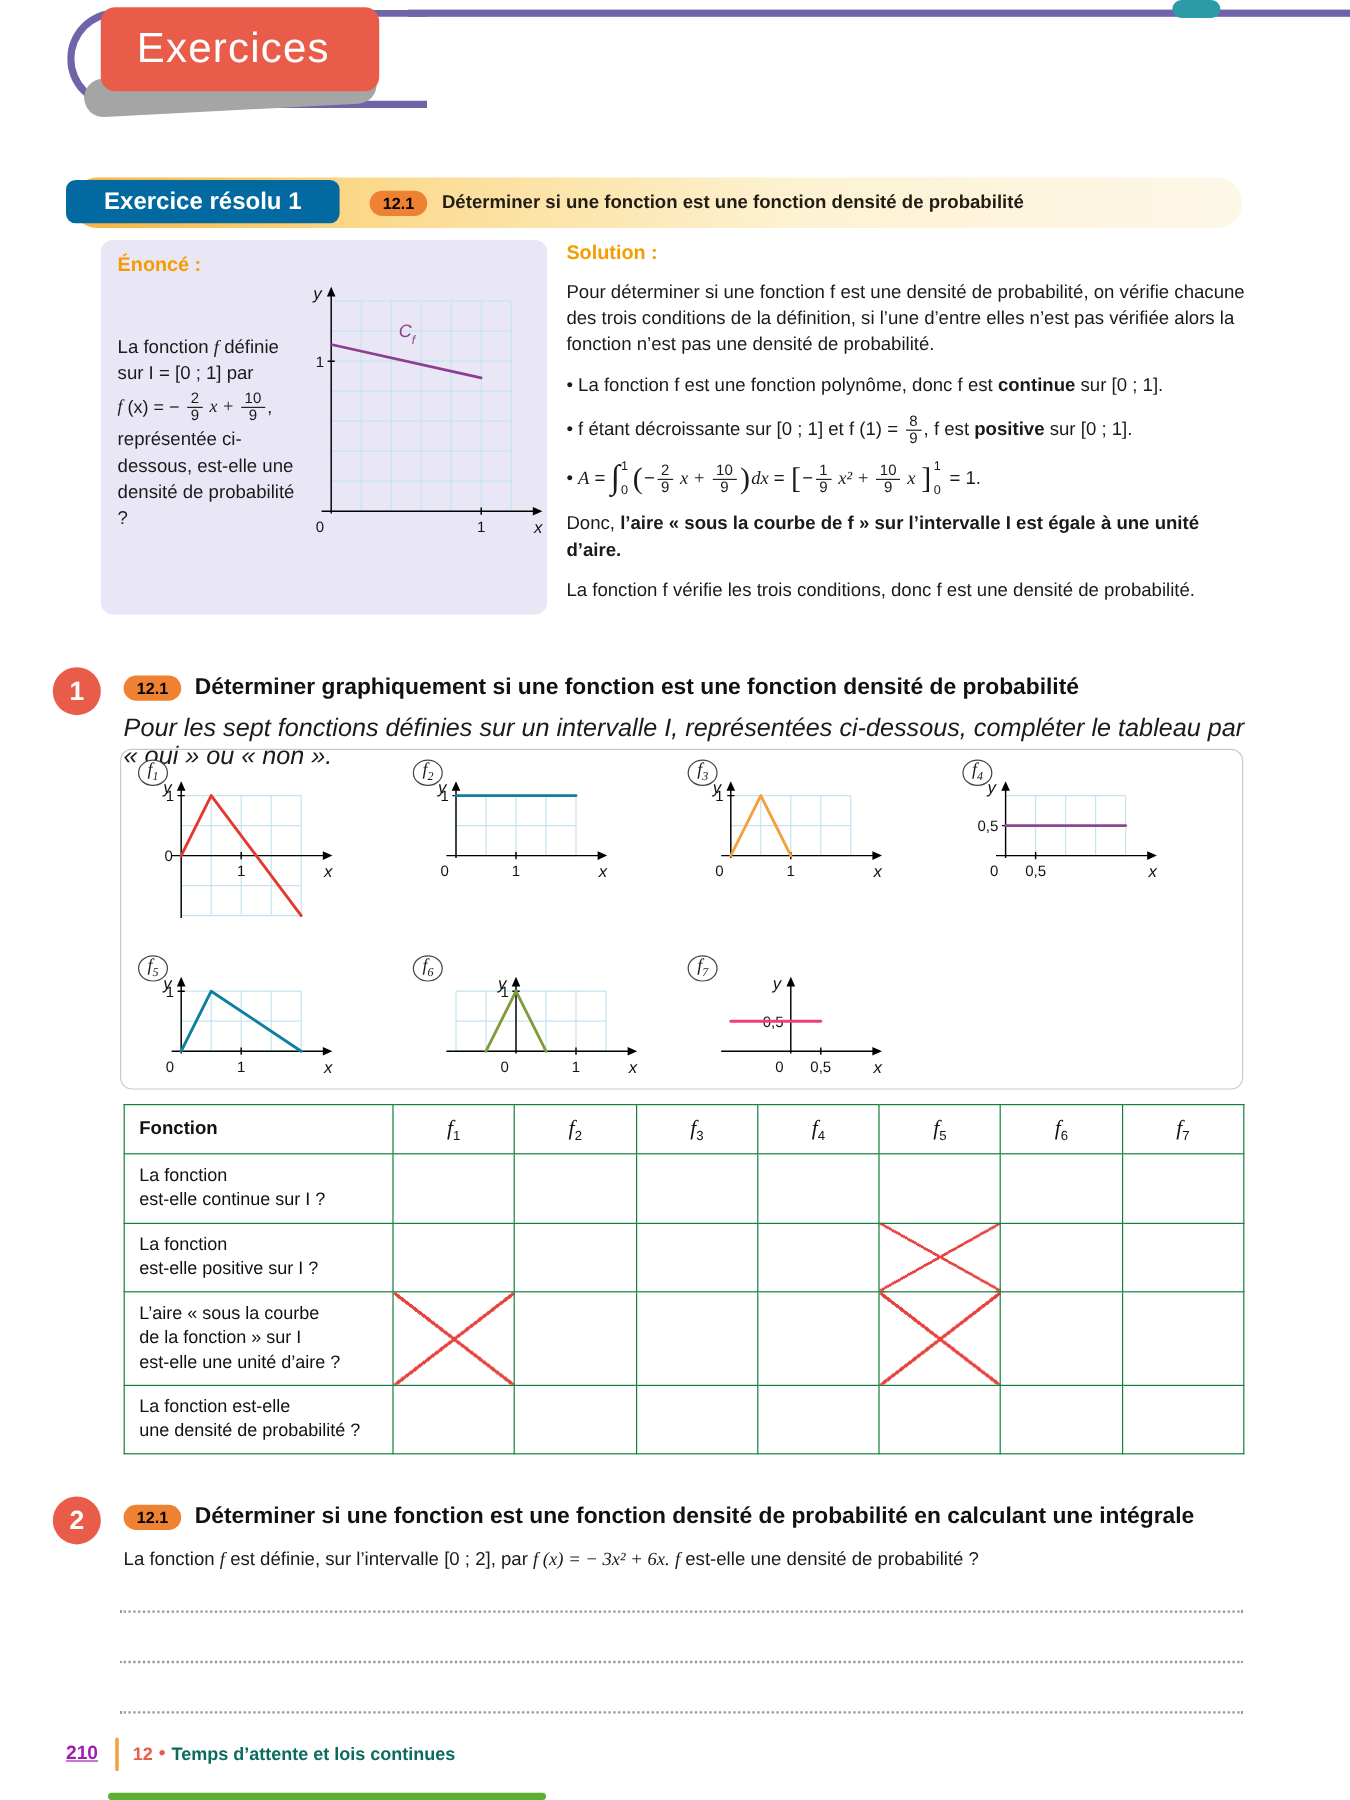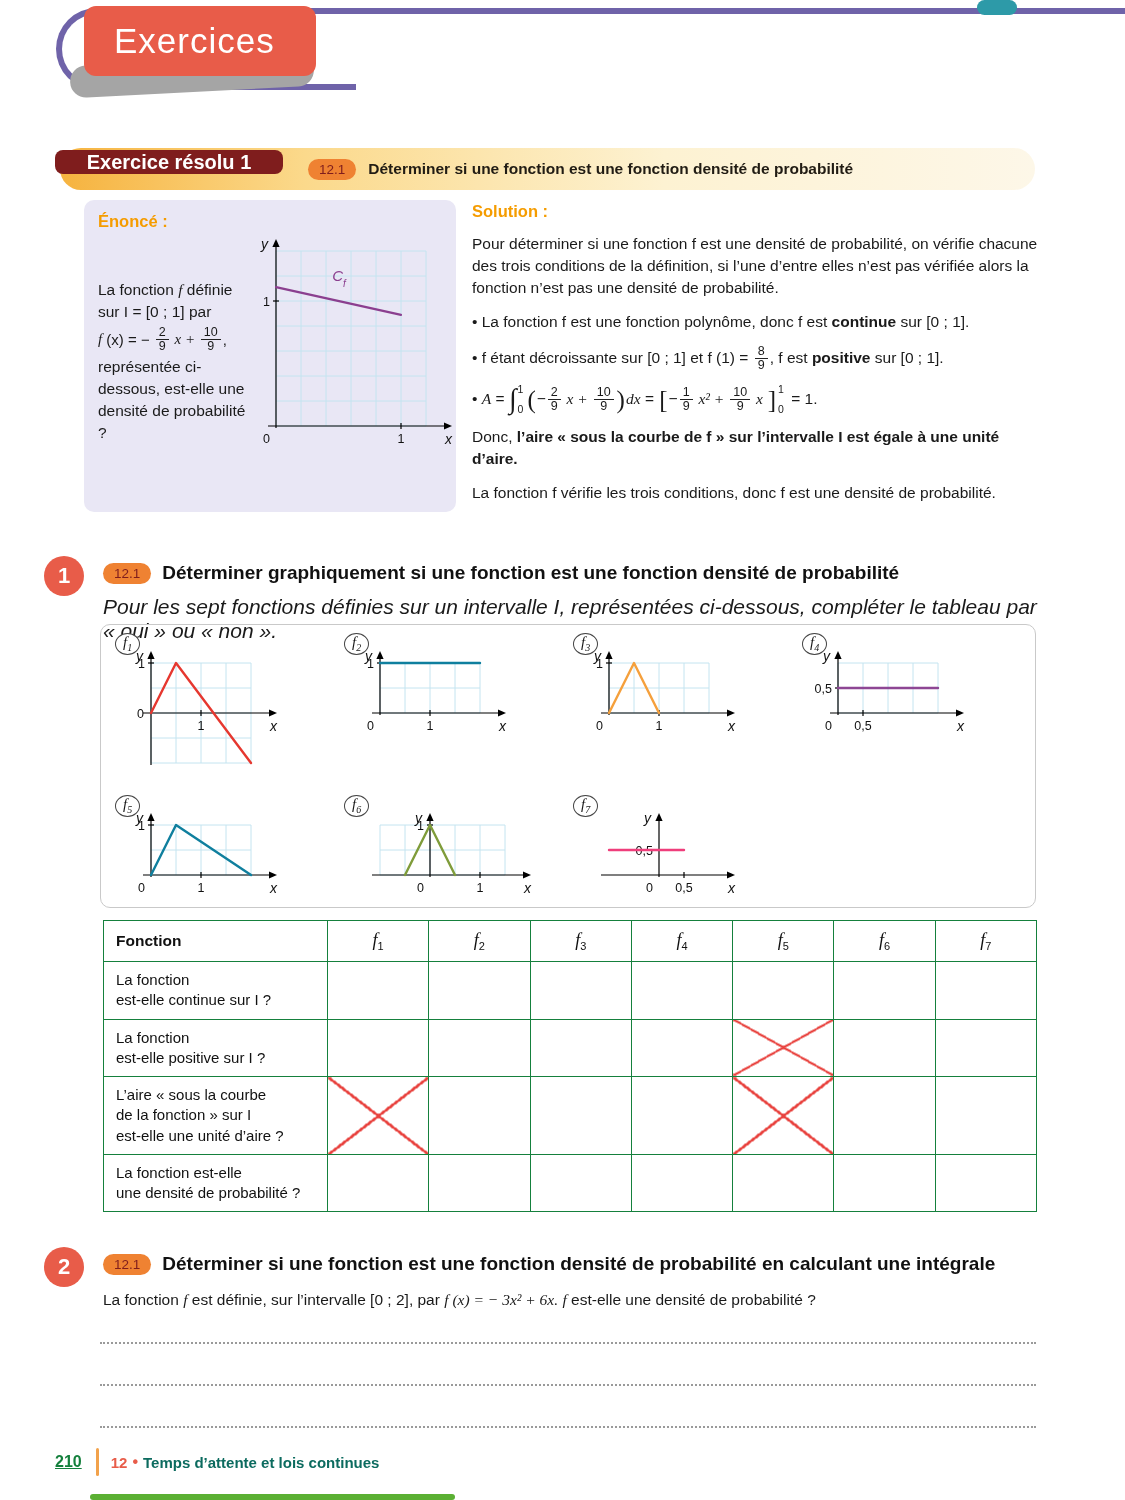--- a/index.html
+++ b/index.html
@@ -14,23 +14,23 @@
   .title-shadow{position:absolute;left:70px;top:60px;width:244px;height:32px;background:#a5a5a5;
                 border-radius:16px;transform:rotate(-3deg);z-index:2;}
   .title-box{position:absolute;left:84px;top:6px;width:232px;height:70px;background:#e85c49;border-radius:12px;
              display:flex;align-items:center;padding-left:30px;box-sizing:border-box;z-index:3;}
   .title-box span{color:#fff;font-size:35px;letter-spacing:1px;}
 
   
   .banner{position:absolute;left:60px;top:148px;width:975px;height:42px;border-radius:21px;z-index:1;
           background:linear-gradient(90deg,#f6b33f 0%,#fbd98b 25%,#fdf2d2 62%,#fdf7e8 100%);
           display:flex;align-items:center;padding-left:248px;box-sizing:border-box;gap:12px;}
-  .resolu-label{position:absolute;left:55px;top:150px;width:228px;height:24px;background:#7f1d1d;border-radius:8px;
+  .resolu-label{position:absolute;left:55px;top:150px;width:228px;height:36px;background:#0369a1;border-radius:8px;
                 color:#fff;font-weight:bold;font-size:20px;display:flex;align-items:center;justify-content:center;z-index:2;}
-  .badge{display:inline-block;background:#ef8232;color:#7f1d1d;font-weight:normal;font-size:13.5px;
+  .badge{display:inline-block;background:#ef8232;color:#000000;font-weight:bold;font-size:13.5px;
          padding:3px 11px;border-radius:12px;white-space:nowrap;}
   .banner-title{font-weight:bold;font-size:15.5px;color:#211c14;}
 
   
   .enonce-panel{position:absolute;left:84px;top:200px;width:372px;height:312px;background:#e9e7f5;border-radius:10px;box-sizing:border-box;}
   .sec-head{color:#f59c00;font-weight:bold;font-size:16.5px;}
   .enonce-head{margin:12px 0 4px 14px;}
   .enonce-body{display:flex;gap:4px;padding-left:14px;}
   .enonce-text{width:158px;font-size:15.5px;line-height:1.42;margin-top:44px;}
   .formula{margin:3px 0;font-size:15px;}
@@ -80,21 +80,21 @@
   .densite-table tbody tr{height:56px;}
   .densite-table td.crossed{background-image:
      linear-gradient(to top right,transparent 48.9%,#e8423e 48.9%,#e8423e 51.1%,transparent 51.1%),
      linear-gradient(to bottom right,transparent 48.9%,#e8423e 48.9%,#e8423e 51.1%,transparent 51.1%);}
 
   .ex2-text{position:absolute;left:103px;top:1291px;width:940px;font-size:15.5px;margin:0;}
   .answer-line{position:absolute;left:100px;width:936px;height:2px;border-bottom:2px dotted #9a9a9a;}
 
   
   .footer{position:absolute;left:55px;top:1448px;display:flex;align-items:center;}
-  .pgnum{font-weight:bold;font-size:16px;color:#15803d;text-decoration:underline;}
+  .pgnum{font-weight:bold;font-size:16px;color:#a21caf;text-decoration:underline;}
   .fdiv{display:inline-block;width:3px;height:28px;background:#f2a24b;border-radius:2px;margin:0 12px 0 14px;}
   .chnum{font-weight:bold;font-size:15px;color:#e85c49;}
   .chdot{color:#e85c49;font-weight:bold;margin:0 5px;}
   .chtitle{font-weight:bold;font-size:15px;color:#0c6b5f;}
   .green-strip{position:absolute;left:90px;top:1494px;width:365px;height:6px;background:#5bb033;border-radius:3px;}
 
   svg text{font-family:"Liberation Sans",sans-serif;}
 </style>
 </head>
 <body>

